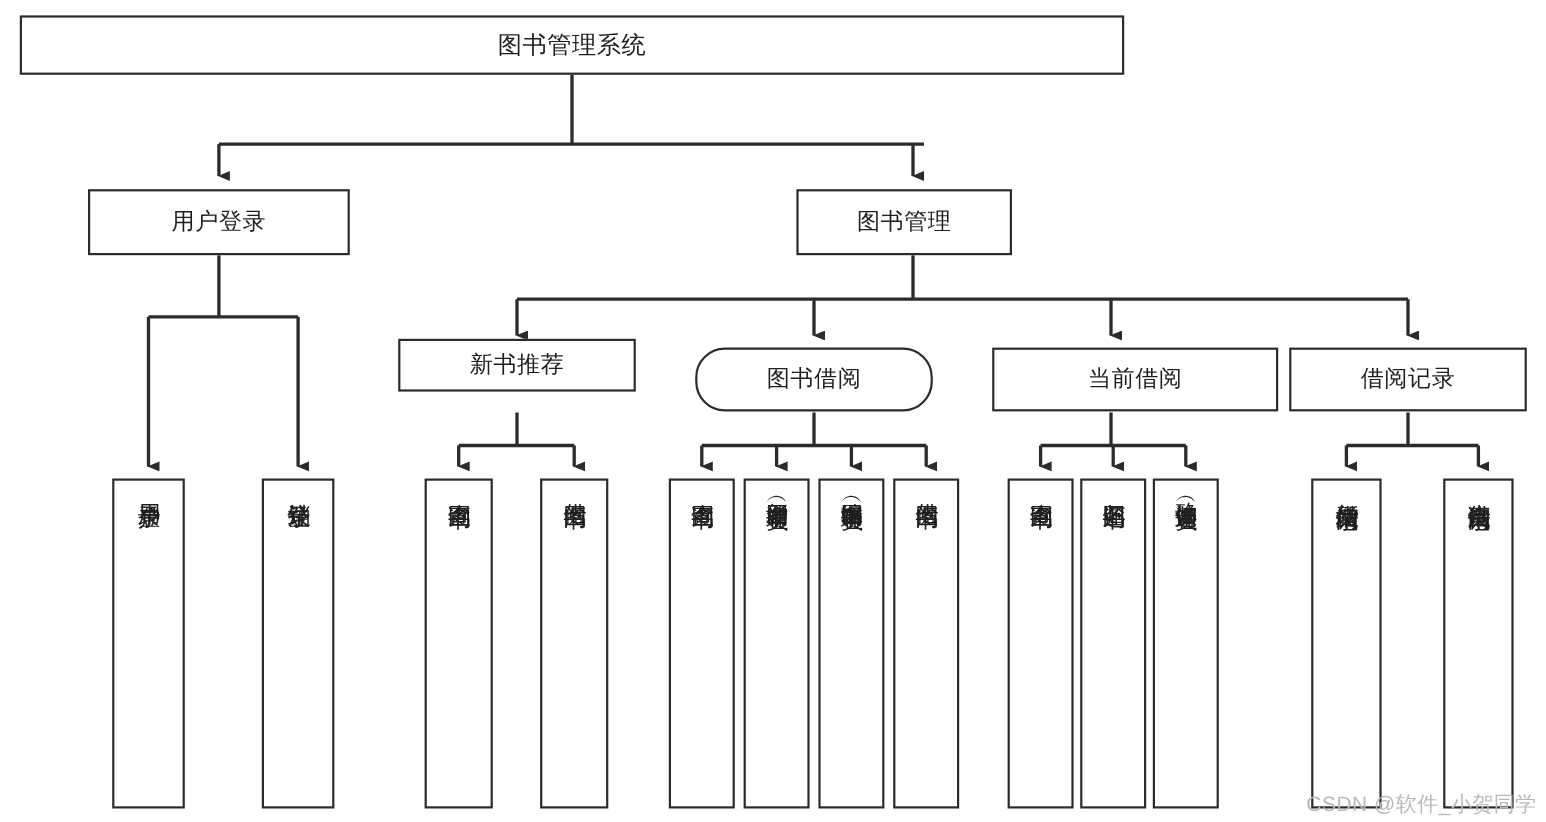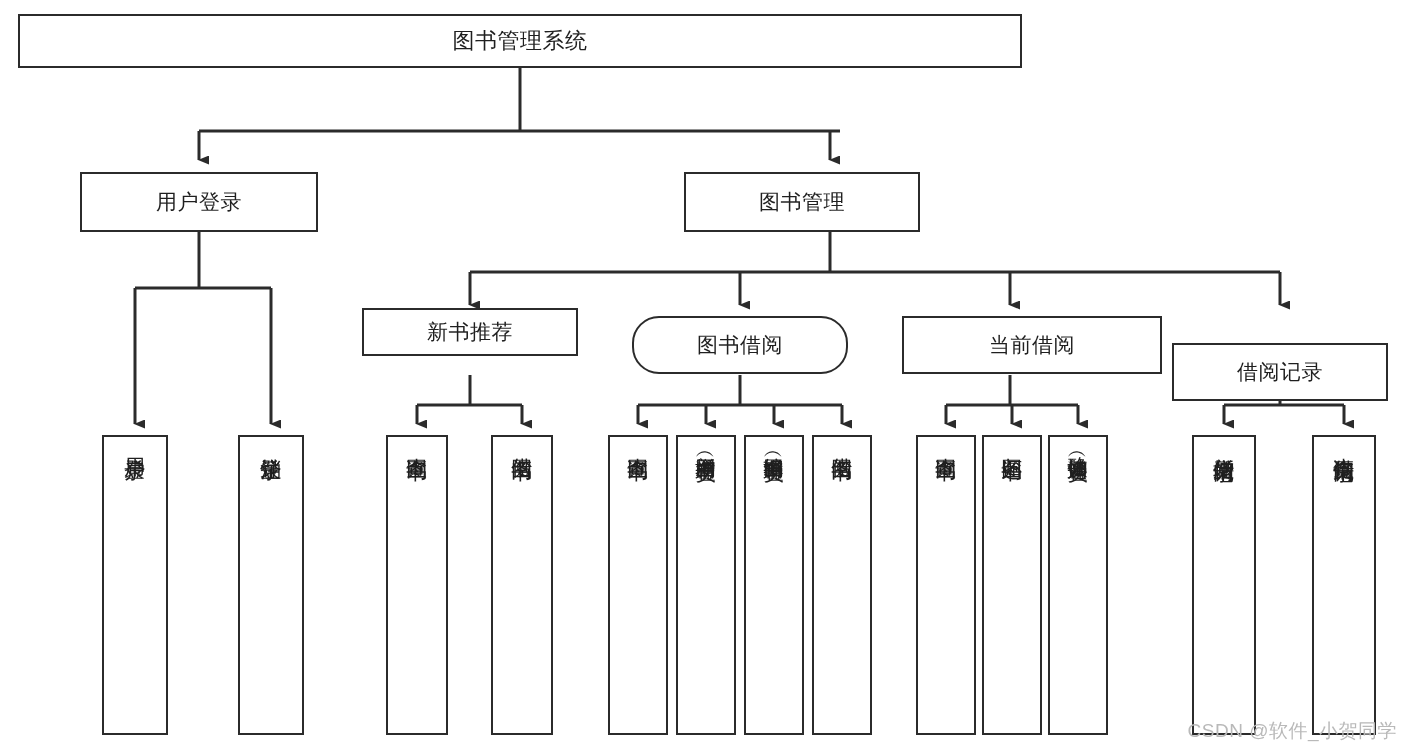--- a/index.html
+++ b/index.html
@@ -132,37 +132,37 @@
   </svg>
 
   <div class="node root" style="left:18px; top:14px; width:1004px; height:54px;">
     <span class="node-label">图书管理系统</span>
   </div>
 
   <div class="node level1" style="left:80px; top:172px; width:238px; height:60px;">
     <span class="node-label">用户登录</span>
   </div>
 
-  <div class="node level1" style="left:684px; top:172px; width:236px; height:60px;">
+  <div class="node level1" style="left:724px; top:172px; width:196px; height:60px;">
     <span class="node-label">图书管理</span>
   </div>
 
   <div class="node level2" style="left:362px; top:308px; width:216px; height:48px;">
     <span class="node-label">新书推荐</span>
   </div>
 
   <div class="node level2" style="left:632px; top:316px; width:216px; height:58px;border-radius:27px;">
     <span class="node-label">图书借阅</span>
   </div>
 
   <div class="node level2" style="left:902px; top:316px; width:260px; height:58px;">
     <span class="node-label">当前借阅</span>
   </div>
 
-  <div class="node level2" style="left:1172px; top:316px; width:216px; height:58px;margin-top:27px;">
+  <div class="node level2" style="left:1172px; top:316px; width:216px; height:58px;">
     <span class="node-label">借阅记录</span>
   </div>
 
   <div class="node leaf" style="left:102px; top:435px; width:66px; height:300px;">
     <span class="node-label">用户登录</span>
   </div>
 
   <div class="node leaf" style="left:238px; top:435px; width:66px; height:300px;">
     <span class="node-label">注销登录</span>
   </div>

